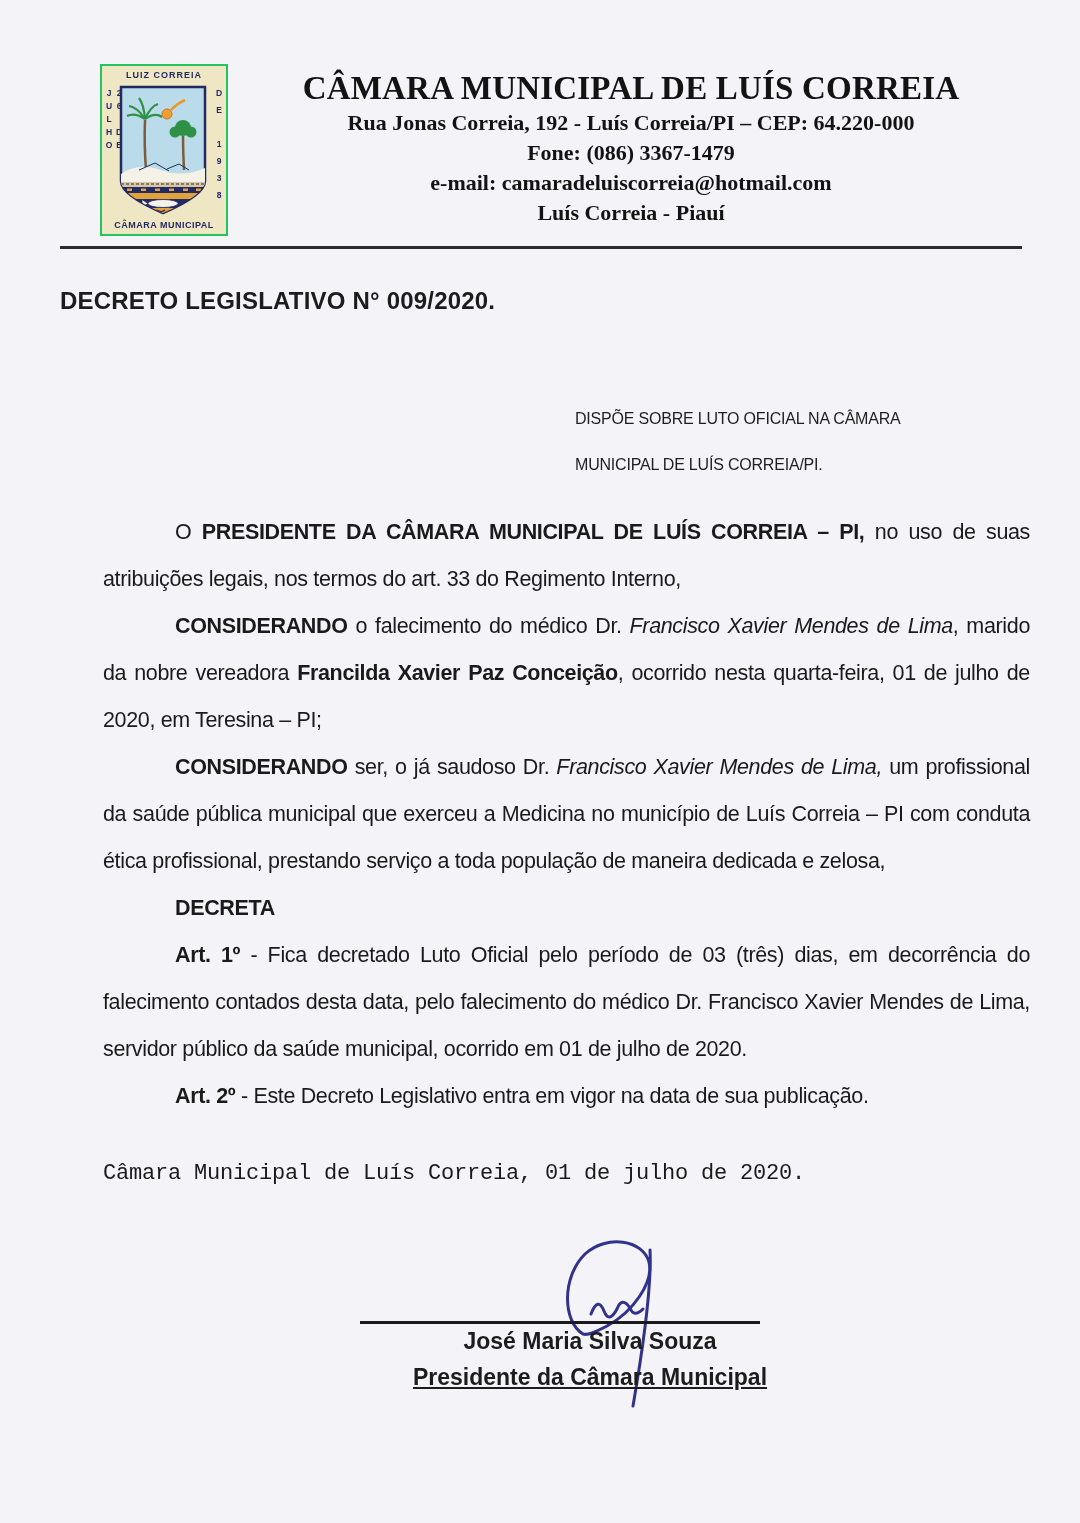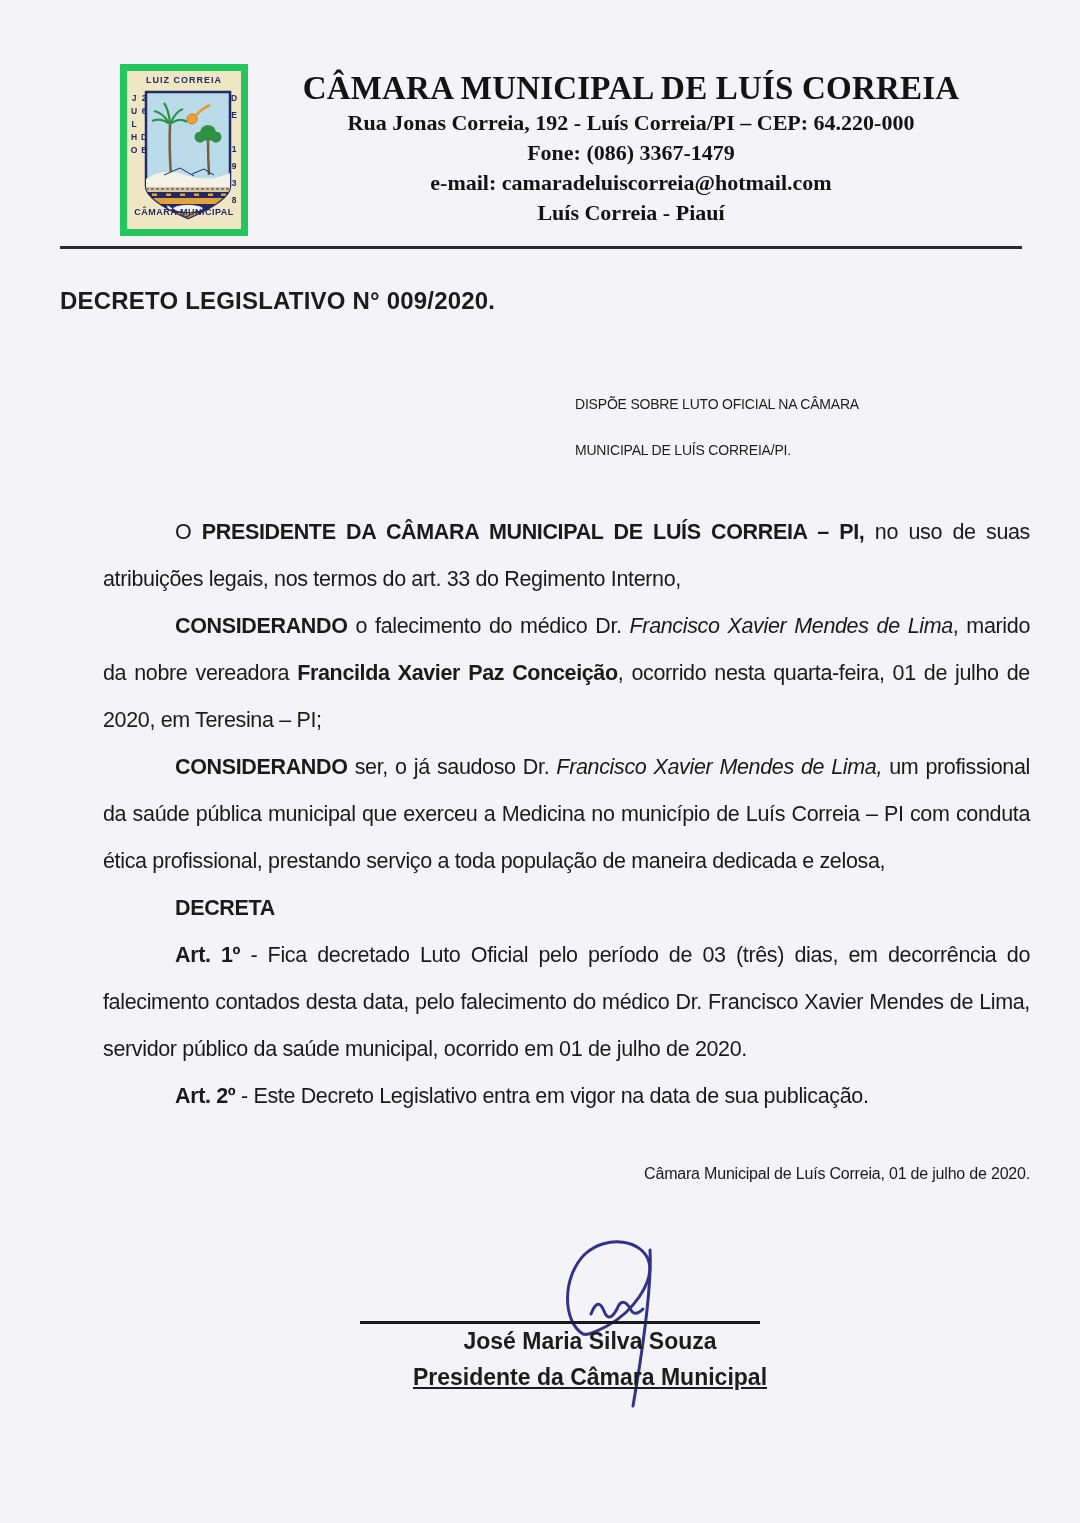--- a/index.html
+++ b/index.html
@@ -10,32 +10,31 @@
     font-family:"Liberation Sans", sans-serif;
     color:#1c1c1c;
     overflow:hidden;
   }
 
   
   .crest {
     position:absolute; left:100px; top:64px;
     width:128px; height:172px;
     background:#efe6c4;
-    border:7px solid #22c55e;
+    border:2px solid #22c55e;
     box-sizing:border-box;
-    margin-left:20px;
   }
   .crest-top, .crest-bottom {
     position:absolute; left:0; width:100%;
     text-align:center; font-weight:bold;
     color:#232a63; font-size:9px; letter-spacing:1px;
     white-space:nowrap;
   }
   .crest-top { top:4px; }
-  .crest-bottom { bottom:12px; letter-spacing:0.5px; }
+  .crest-bottom { bottom:4px; letter-spacing:0.5px; }
   .crest-left, .crest-right {
     position:absolute; top:22px; height:126px;
     writing-mode:vertical-rl; text-orientation:upright;
     font-size:8.5px; font-weight:bold; color:#232a63;
     letter-spacing:3px; line-height:10px;
   }
   .crest-left  { left:2px; }
   .crest-right { right:2px; letter-spacing:7px; }
   .crest-shield { position:absolute; left:15px; top:18px; }
 
@@ -53,35 +52,35 @@
     height:3px; background:#2b2b2b;
   }
 
   
   .doc-title {
     position:absolute; left:60px; right:60px; top:287px;
     text-align:left;
     font-size:24px; font-weight:bold; letter-spacing:0.2px;
   }
   .subject {
-    position:absolute; left:575px; top:381px;
-    font-size:14px; letter-spacing:-0.2px; line-height:46px;
+    position:absolute; left:575px; top:396px;
+    font-size:16px; letter-spacing:-0.2px; line-height:46px;
     color:#1e1e1e;
   }
   .body-text {
     position:absolute; left:103px; top:509px; width:927px;
     font-size:21.5px; letter-spacing:-0.35px; line-height:47px;
     text-align:justify; color:#1a1a1a;
   }
   .para { margin:0; text-indent:72px; }
   .seg-b  { font-weight:bold; }
   .seg-i  { font-style:italic; }
   .date-line {
-    margin-top:30px; text-align:right; text-indent:0;
-    font-size:16px; letter-spacing:-0.2px;
+    margin-top:30px; text-align:left; text-indent:0;
+    font-size:22px; letter-spacing:-0.2px;font-family:Liberation Mono, monospace;
   }
 
   
   .sig-block { position:absolute; left:360px; top:1236px; width:400px; height:180px; }
   .sig-line  { position:absolute; left:0; top:85px; width:400px; height:3px; background:#1a1a1a; }
   .sig-name, .sig-title {
     position:absolute; left:0; right:-60px; text-align:center;
     font-size:23px; font-weight:bold; white-space:nowrap;
   }
   .sig-name  { top:92px; }

